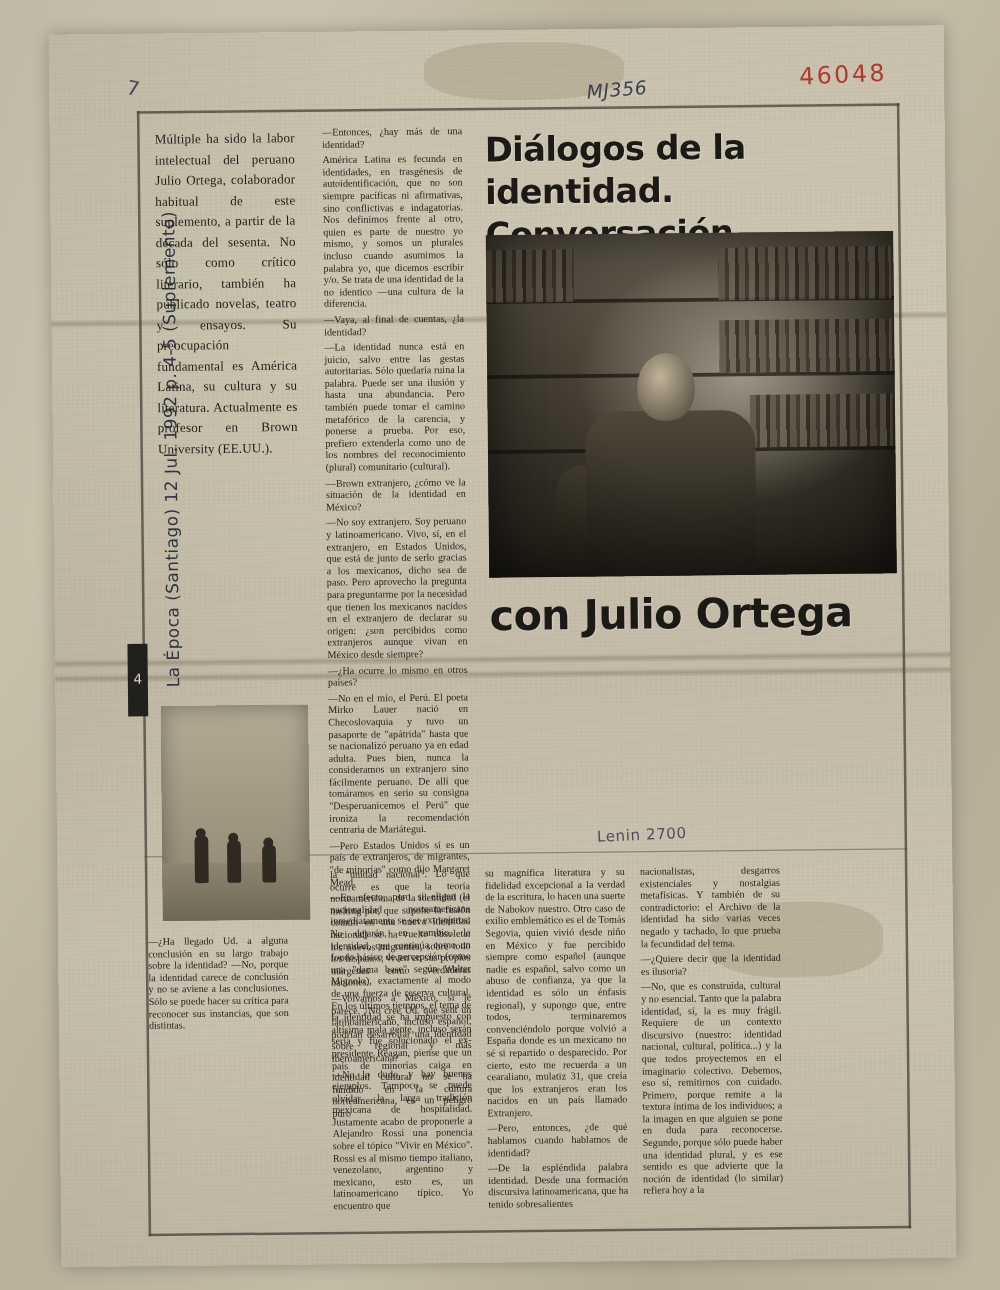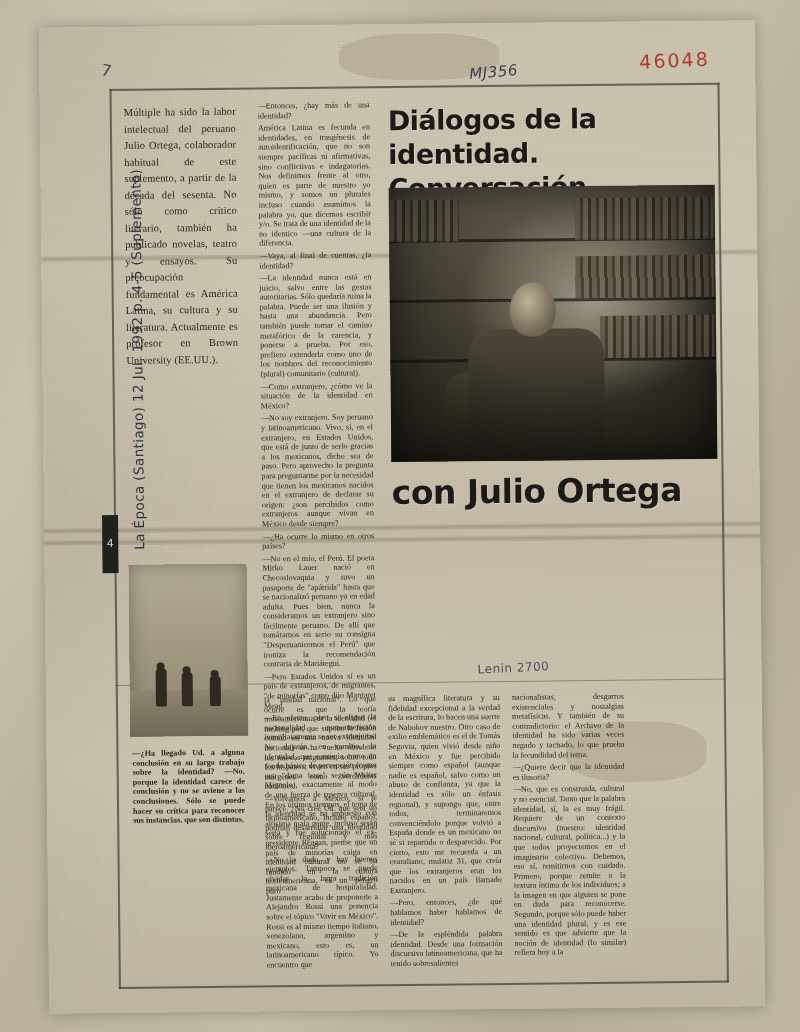--- a/index.html
+++ b/index.html
@@ -264,22 +264,22 @@
   }
   .p2-head {
     position: absolute;
     width: 8px; height: 8px;
     border-radius: 50%;
     background: #2e2a22;
   }
 
   
   #col-caption {
-    left: 16px; top: 664px; width: 112px;
-    font-size: 8.1px; line-height: 9.6px; font-weight: bold;
+    left: 2px; top: 664px; width: 112px;
+    font-size: 8.1px; line-height: 9.6px;
   }
 
   
   #index-bar {
     position: absolute;
     left: -12px;
     top: 430px;
     width: 16px;
     height: 58px;
     background: #22201c;
@@ -349,21 +349,21 @@
         <div class="photo-vignette"></div>
       </div>
 
       <div id="subheadline">con Julio Ortega</div>
 
       <div class="col" id="col-interview">
         <p>—Entonces, ¿hay más de una identidad?</p>
         <p>América Latina es fecunda en identidades, en trasgénesis de autoidentificación, que no son siempre pacíficas ni afirmativas, sino conflictivas e indagatorias. Nos definimos frente al otro, quien es parte de nuestro yo mismo, y somos un plurales incluso cuando asumimos la palabra yo, que dicemos escribir y/o. Se trata de una identidad de la no identico —una cultura de la diferencia.</p>
         <p>—Vaya, al final de cuentas, ¿la identidad?</p>
         <p>—La identidad nunca está en juicio, salvo entre las gestas autoritarias. Sólo quedaría ruina la palabra. Puede ser una ilusión y hasta una abundancia. Pero también puede tomar el camino metafórico de la carencia, y ponerse a prueba. Por eso, prefiero extenderla como uno de los nombres del reconocimiento (plural) comunitario (cultural).</p>
-        <p>—Como extranjero, ¿cómo ve la situación de la identidad en México?</p>
+        <p>—Brown extranjero, ¿cómo ve la situación de la identidad en México?</p>
         <p>—No soy extranjero. Soy peruano y latinoamericano. Vivo, sí, en el extranjero, en Estados Unidos, que está de junto de serlo gracias a los mexicanos, dicho sea de paso. Pero aprovecho la pregunta para preguntarme por la necesidad que tienen los mexicanos nacidos en el extranjero de declarar su origen: ¿son percibidos como extranjeros aunque vivan en México desde siempre?</p>
         <p>—¿Ha ocurre lo mismo en otros países?</p>
         <p>—No en el mío, el Perú. El poeta Mirko Lauer nació en Checoslovaquia y tuvo un pasaporte de "apátrida" hasta que se nacionalizó peruano ya en edad adulta. Pues bien, nunca la consideramos un extranjero sino fácilmente peruano. De allí que tomáramos en serio su consigna "Desperuanicemos el Perú" que ironiza la recomendación centraria de Mariátegui.</p>
         <p>—Pero Estados Unidos sí es un país de extranjeros, de migrantes, "de minorías" como dijo Margaret Mead.</p>
         <p>—En efecto, pero si eligen la nacionalidad norteamericana inmediatamente se ser extranjeros. No dejarán, en cambio, la identidad, que continúa como un fondo básico de percepción (como una "dama base" según Walter Mignolo), exactamente al modo de una fuerza de reserva cultural. En los últimos tiempos, el tema de la identidad se ha impuesto con altísima mala gente, incluso serán seria y fue solucionado el ex-presidente Reagan, piense que un país de minorías caiga en identidad cultural no se ha fundido en la cultura norteamericana, es un peligro puro</p>
       </div>
 
       <div id="photo2">
         <div class="p2-ground"></div>
         <div class="p2-person" style="left:26px;"></div>
@@ -378,21 +378,21 @@
         <p>—¿Ha llegado Ud. a alguna conclusión en su largo trabajo sobre la identidad? —No, porque la identidad carece de conclusión y no se aviene a las conclusiones. Sólo se puede hacer su crítica para reconocer sus instancias, que son distintas.</p>
       </div>
 
       <div class="col" id="col-b1">
         <p>la "unidad nacional". Lo que ocurre es que la teoría norteamericana de la identidad (el melting pot, que supone la fusión común en una nueva identidad nacional) se ha vuelto obsoleta: los nuevos migrantes, sobre todo los hispanos, viven en sus propios márgenes como verdaderas naciones.</p>
         <p>—Volvamos a México, si le parece. ¿No cree Ud. que sent un latinoamericano, incluso español, podrían desarrollar una identidad sobre regional y más iberoamericana?</p>
         <p>—No lo dudo, y hay buenos ejemplos. Tampoco se puede olvidar la larga tradición mexicana de hospitalidad. Justamente acabo de proponerle a Alejandro Rossi una ponencia sobre el tópico "Vivir en México". Rossi es al mismo tiempo italiano, venezolano, argentino y mexicano, esto es, un latinoamericano típico. Yo encuentro que</p>
       </div>
       <div class="col" id="col-b2">
         <p>su magnífica literatura y su fidelidad excepcional a la verdad de la escritura, lo hacen una suerte de Nabokov nuestro. Otro caso de exilio emblemático es el de Tomás Segovia, quien vivió desde niño en México y fue percibido siempre como español (aunque nadie es español, salvo como un abuso de confianza, ya que la identidad es sólo un énfasis regional), y supongo que, entre todos, terminaremos convenciéndolo porque volvió a España donde es un mexicano no sé si repartido o desparecido. Por cierto, esto me recuerda a un cearaliano, mulatiz 31, que creía que los extranjeros eran los nacidos en un país llamado Extranjero.</p>
-        <p>—Pero, entonces, ¿de qué hablamos haber hablamos de identidad?</p>
+        <p>—Pero, entonces, ¿de qué hablamos cuando hablamos de identidad?</p>
         <p>—De la espléndida palabra identidad. Desde una formación discursiva latinoamericana, que ha tenido sobresalientes</p>
       </div>
       <div class="col" id="col-b3">
         <p>nacionalistas, desgarros existenciales y nostalgias metafísicas. Y también de su contradictorio: el Archivo de la identidad ha sido varias veces negado y tachado, lo que prueba la fecundidad del tema.</p>
         <p>—¿Quiere decir que la identidad es ilusoria?</p>
         <p>—No, que es construida, cultural y no esencial. Tanto que la palabra identidad, sí, la es muy frágil. Requiere de un contexto discursivo (nuestro: identidad nacional, cultural, política...) y la que todos proyectemos en el imaginario colectivo. Debemos, eso sí, remitirnos con cuidado. Primero, porque remite a la textura íntima de los individuos; a la imagen en que alguien se pone en duda para reconocerse. Segundo, porque sólo puede haber una identidad plural, y es ese sentido es que advierte que la noción de identidad (lo similar) refiera hoy a la</p>
       </div>
     </div>
   </div>
 </div>

